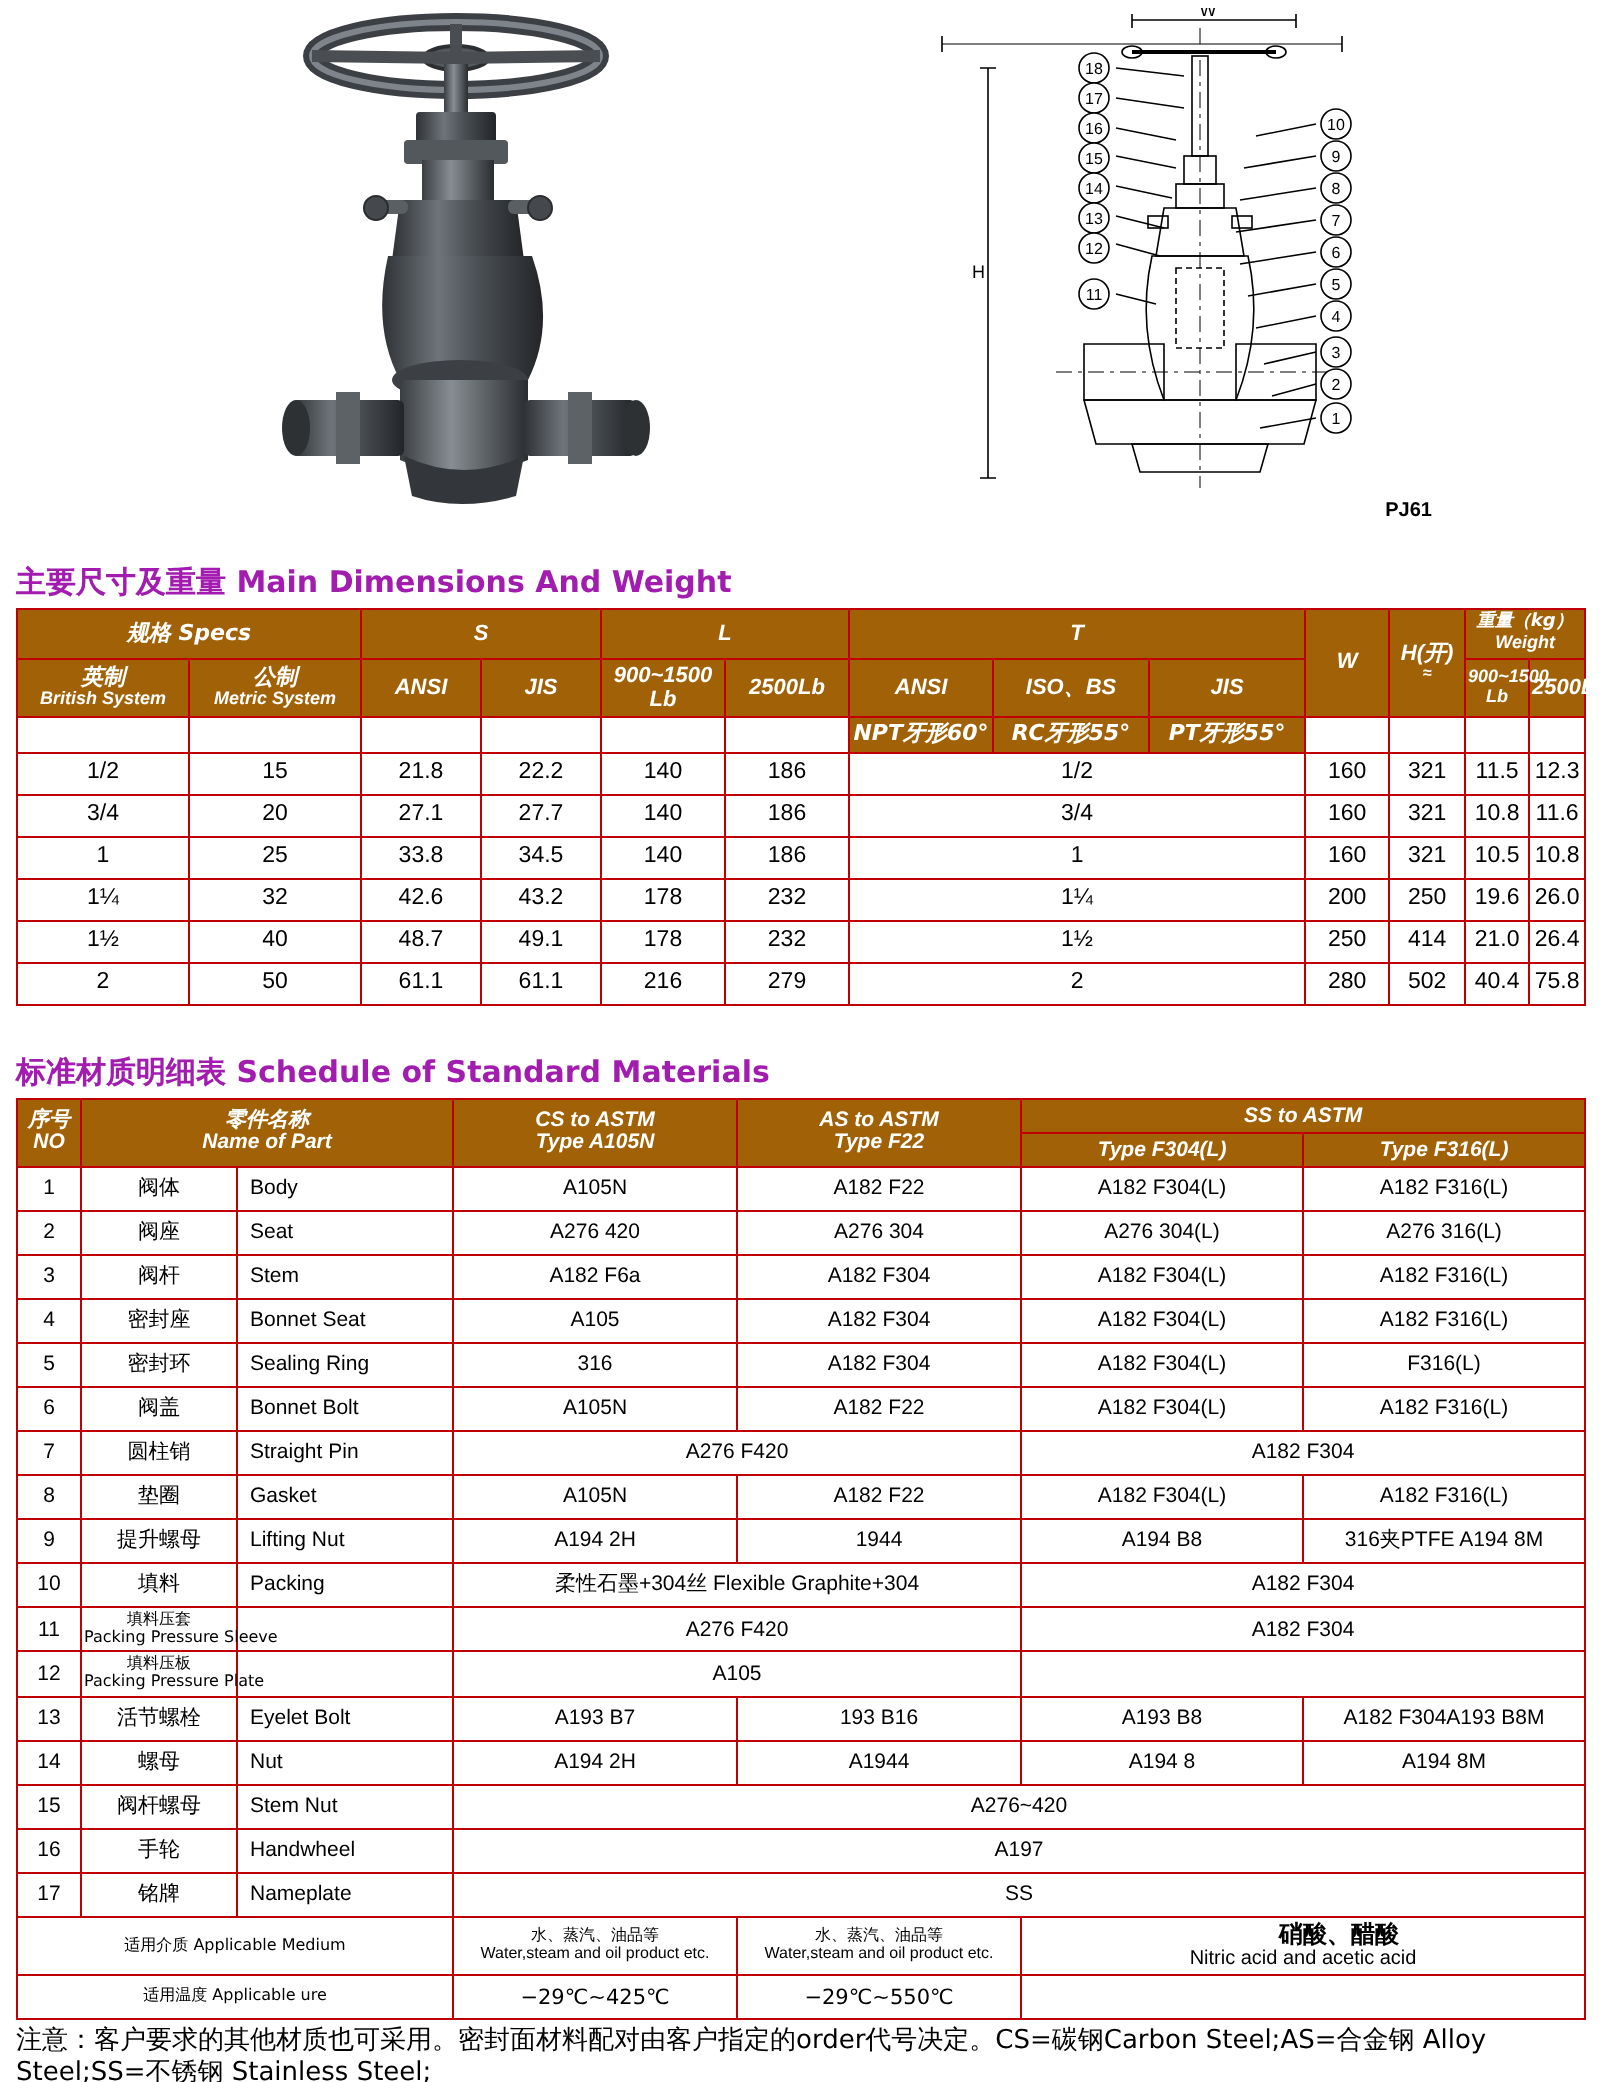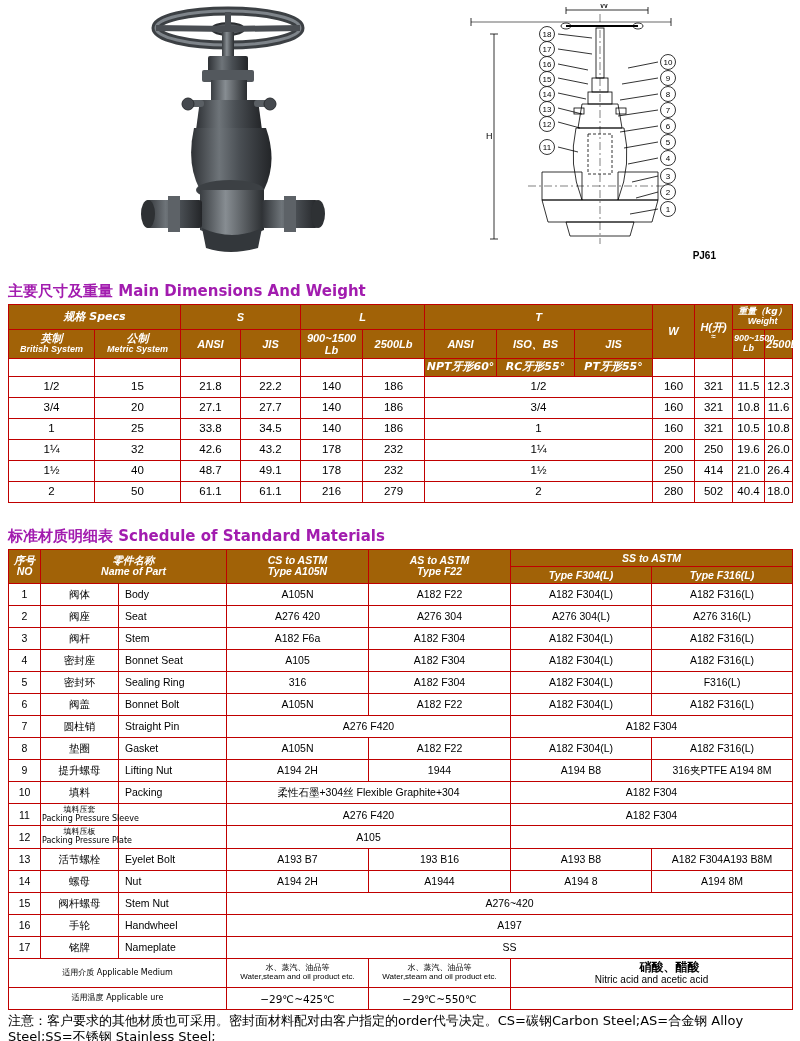--- a/index.html
+++ b/index.html
@@ -404,21 +404,21 @@
           <td>2</td>
           <td>50</td>
           <td>61.1</td>
           <td>61.1</td>
           <td>216</td>
           <td>279</td>
           <td colspan="3">2</td>
           <td>280</td>
           <td>502</td>
           <td>40.4</td>
-          <td>18.0</td>
+          <td>75.8</td>
         </tr>
       </tbody>
   </table>
 
   <div class="section-title cnfont" style="margin-top:24px">标准材质明细表 Schedule of Standard Materials</div>
 
   <table class="grid" id="materials-table">
     <colgroup>
       <col style="width:32px">
       <col style="width:78px">

